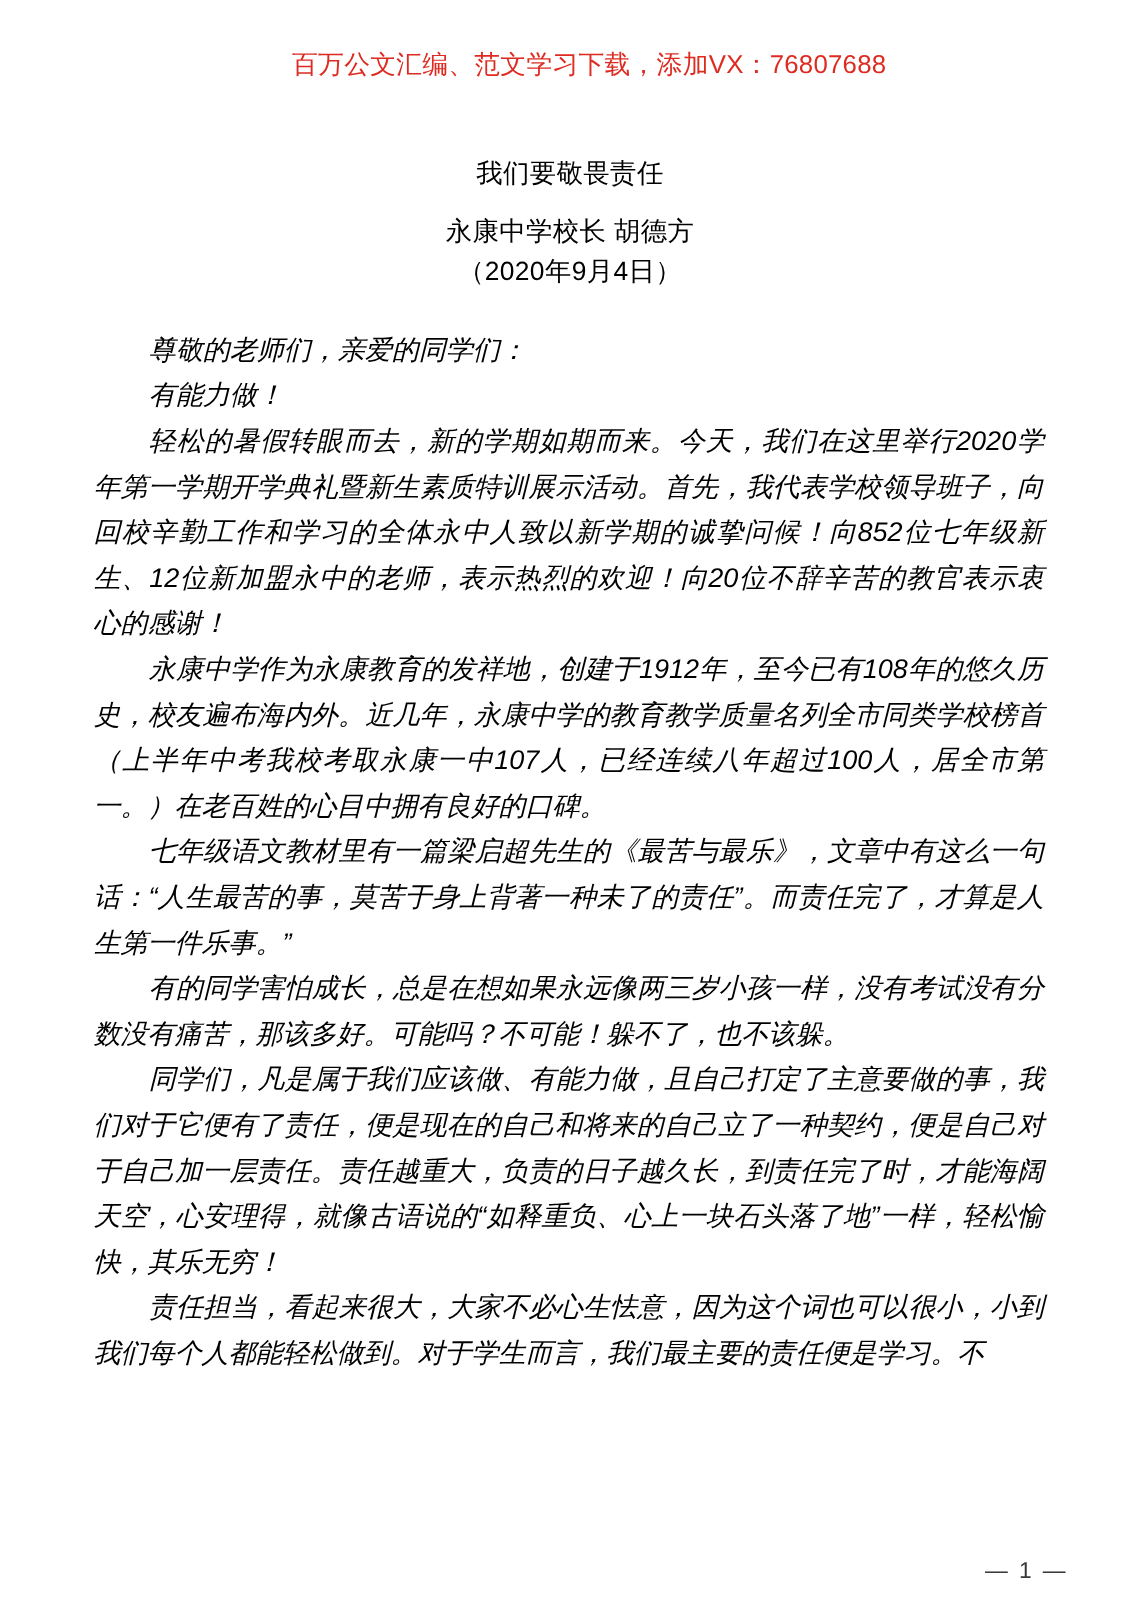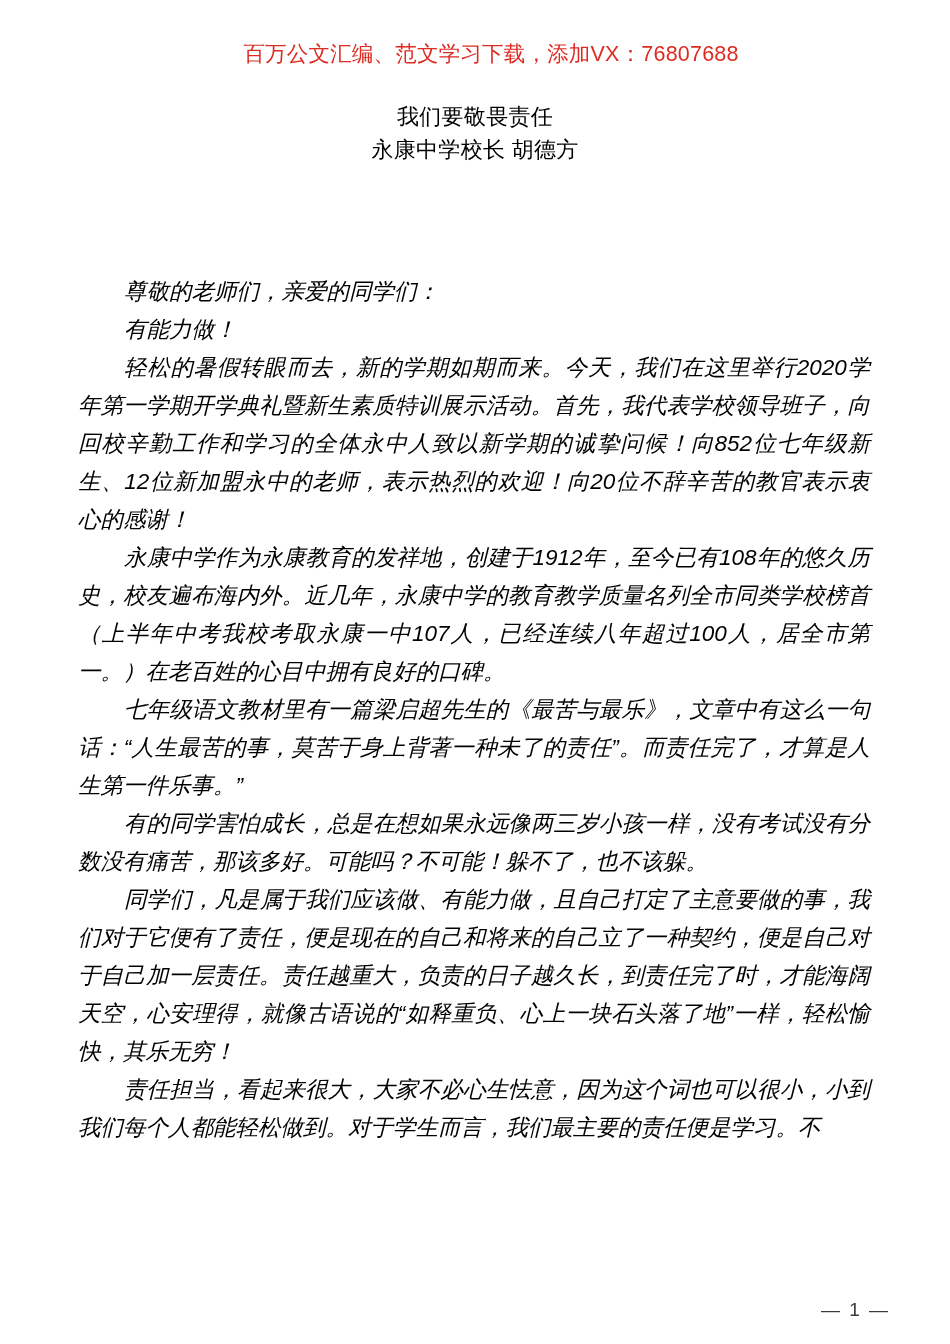--- a/index.html
+++ b/index.html
@@ -43,23 +43,23 @@
     left: 0;
     width: 950px;
     text-align: center;
   }
   .title-line {
     font-size: 22px;
     line-height: 33px;
     color: #000;
     white-space: nowrap;
   }
-  .title-line.doc-title { letter-spacing: 0.3px; }
+  .title-line.doc-title { letter-spacing: 0.3px; margin-top: 28px; }
   .title-line.doc-subtitle { letter-spacing: 0px; }
-  .title-line.doc-speaker { letter-spacing: 0.3px; }
+  .title-line.doc-speaker { letter-spacing: 0.3px; margin-top: 15px; }
   .title-line.doc-date { letter-spacing: 0.3px; }
 
   
   .body-text {
     position: absolute;
     top: 273px;
     left: 78px;
     width: 792px;
   }
   .para {
@@ -95,20 +95,21 @@
 </head>
 <body>
 
 <div class="page">
 
   <div class="promo-header" style="color: rgb(221, 43, 33);">百万公文汇编、范文学习下载，添加VX：76807688</div>
 
   <div class="title-block">
     <div class="title-line doc-title">我们要敬畏责任</div>
     <div class="title-line doc-speaker">永康中学校长  胡德方</div>
+    <div class="title-line doc-date">（2020年9月4日）</div>
   </div>
 
   <div class="body-text">
       <p class="para indent">尊敬的老师们，亲爱的同学们：</p>
       <p class="para indent">有能力做！</p>
       <p class="para indent">轻松的暑假转眼而去，新的学期如期而来。今天，我们在这里举行2020学年第一学期开学典礼暨新生素质特训展示活动。首先，我代表学校领导班子，向回校辛勤工作和学习的全体永中人致以新学期的诚挚问候！向852位七年级新生、12位新加盟永中的老师，表示热烈的欢迎！向20位不辞辛苦的教官表示衷心的感谢！</p>
       <p class="para indent">永康中学作为永康教育的发祥地，创建于1912年，至今已有108年的悠久历史，校友遍布海内外。近几年，永康中学的教育教学质量名列全市同类学校榜首（上半年中考我校考取永康一中107人，已经连续八年超过100人，居全市第一。）在老百姓的心目中拥有良好的口碑。</p>
       <p class="para indent">七年级语文教材里有一篇梁启超先生的《最苦与最乐》，文章中有这么一句话：“人生最苦的事，莫苦于身上背著一种未了的责任”。而责任完了，才算是人生第一件乐事。”</p>
       <p class="para indent">有的同学害怕成长，总是在想如果永远像两三岁小孩一样，没有考试没有分数没有痛苦，那该多好。可能吗？不可能！躲不了，也不该躲。</p>
       <p class="para indent">同学们，凡是属于我们应该做、有能力做，且自己打定了主意要做的事，我们对于它便有了责任，便是现在的自己和将来的自己立了一种契约，便是自己对于自己加一层责任。责任越重大，负责的日子越久长，到责任完了时，才能海阔天空，心安理得，就像古语说的“如释重负、心上一块石头落了地”一样，轻松愉快，其乐无穷！</p>

